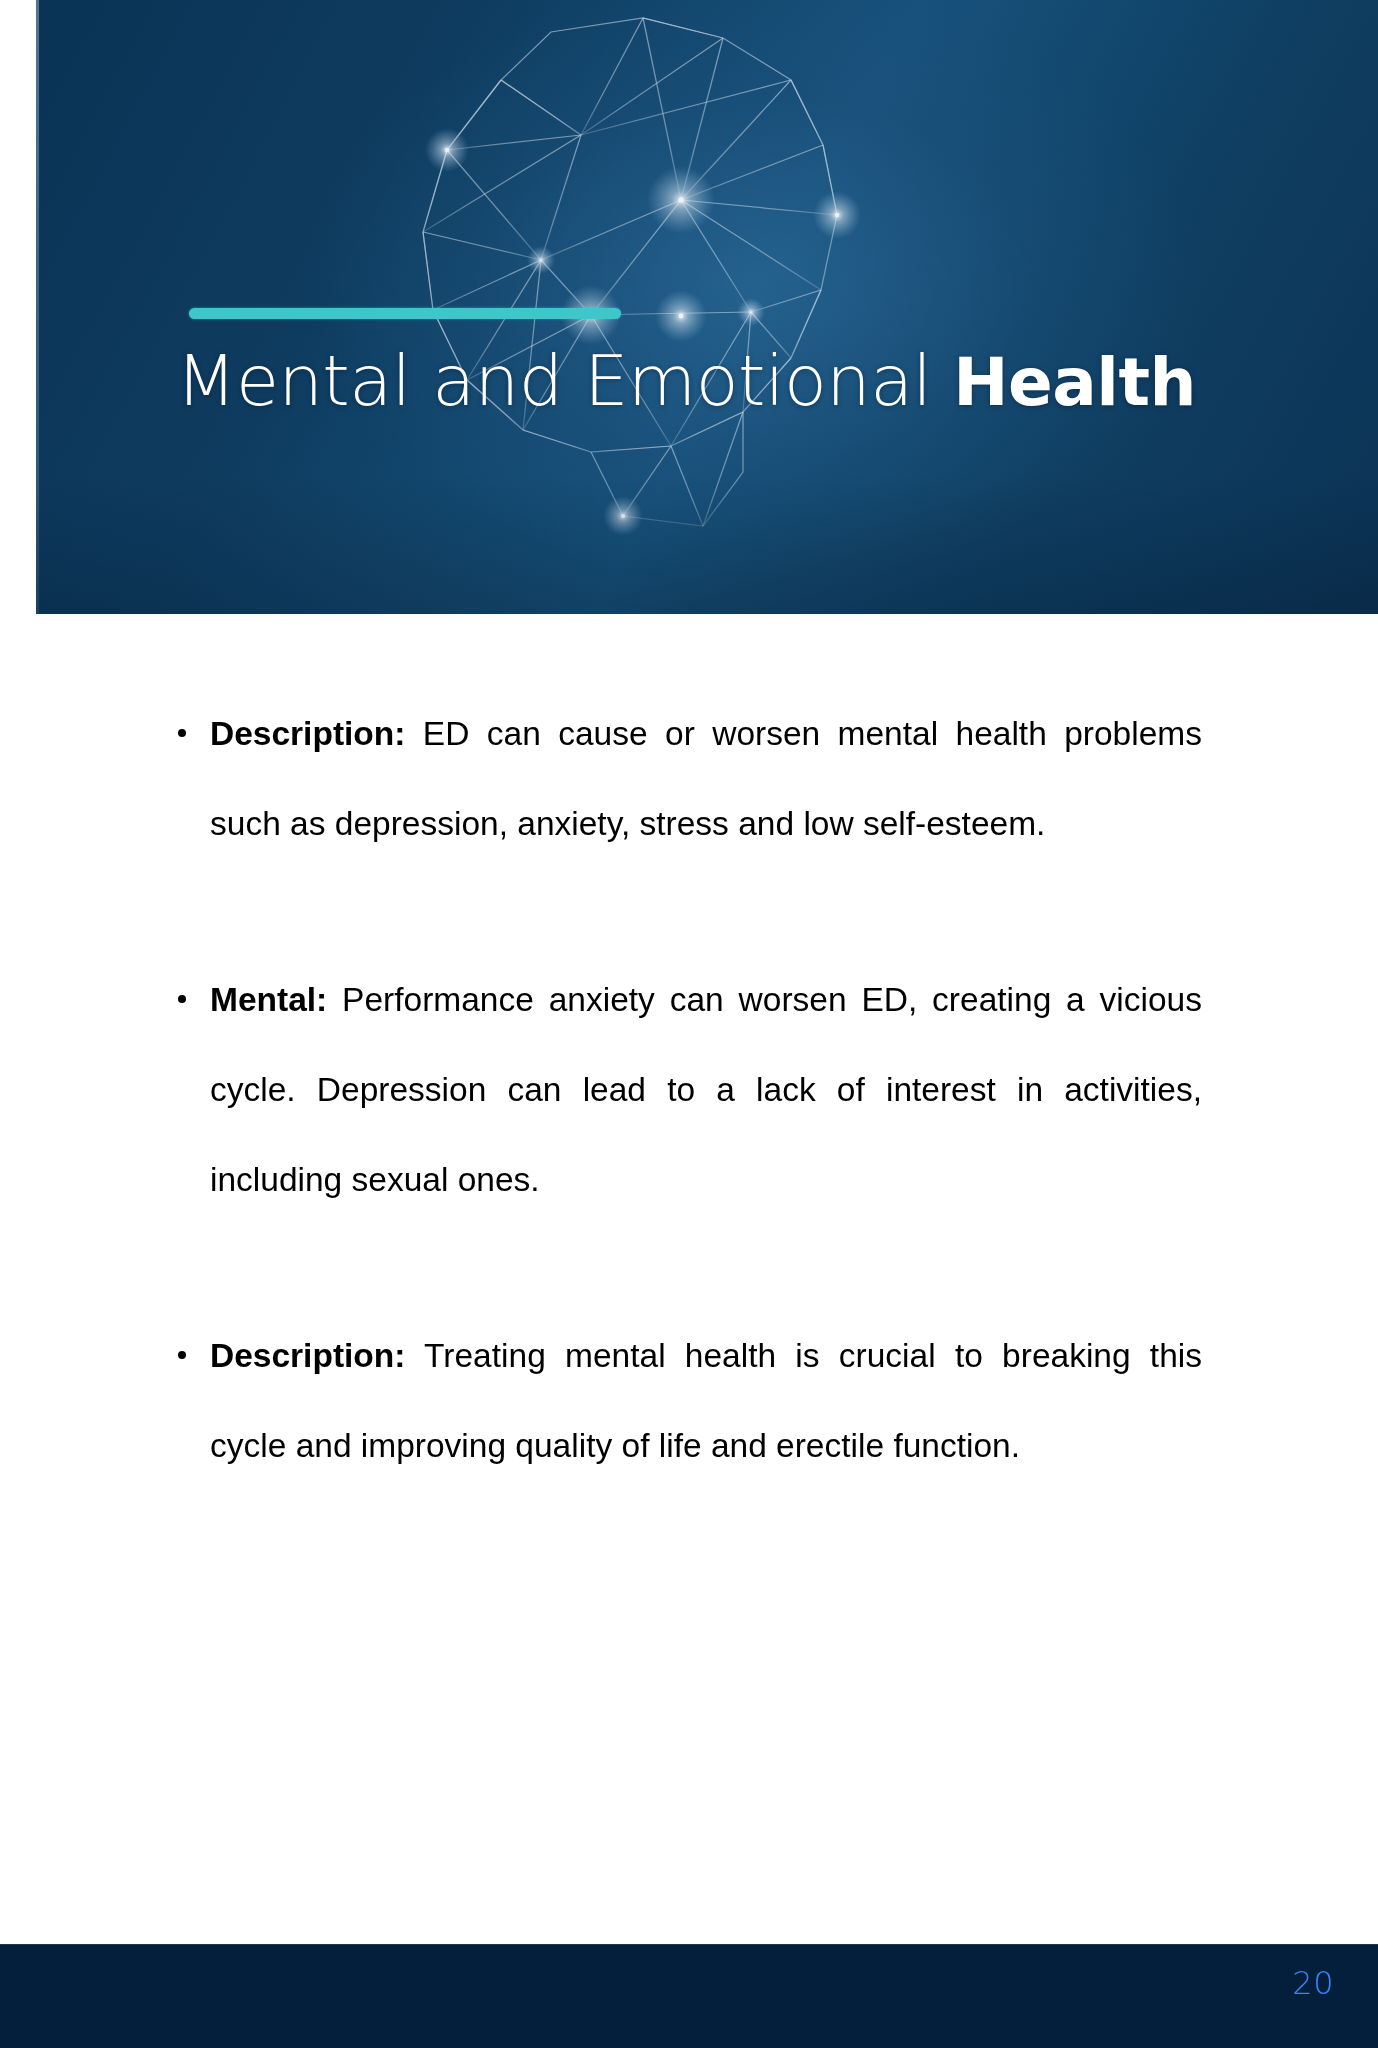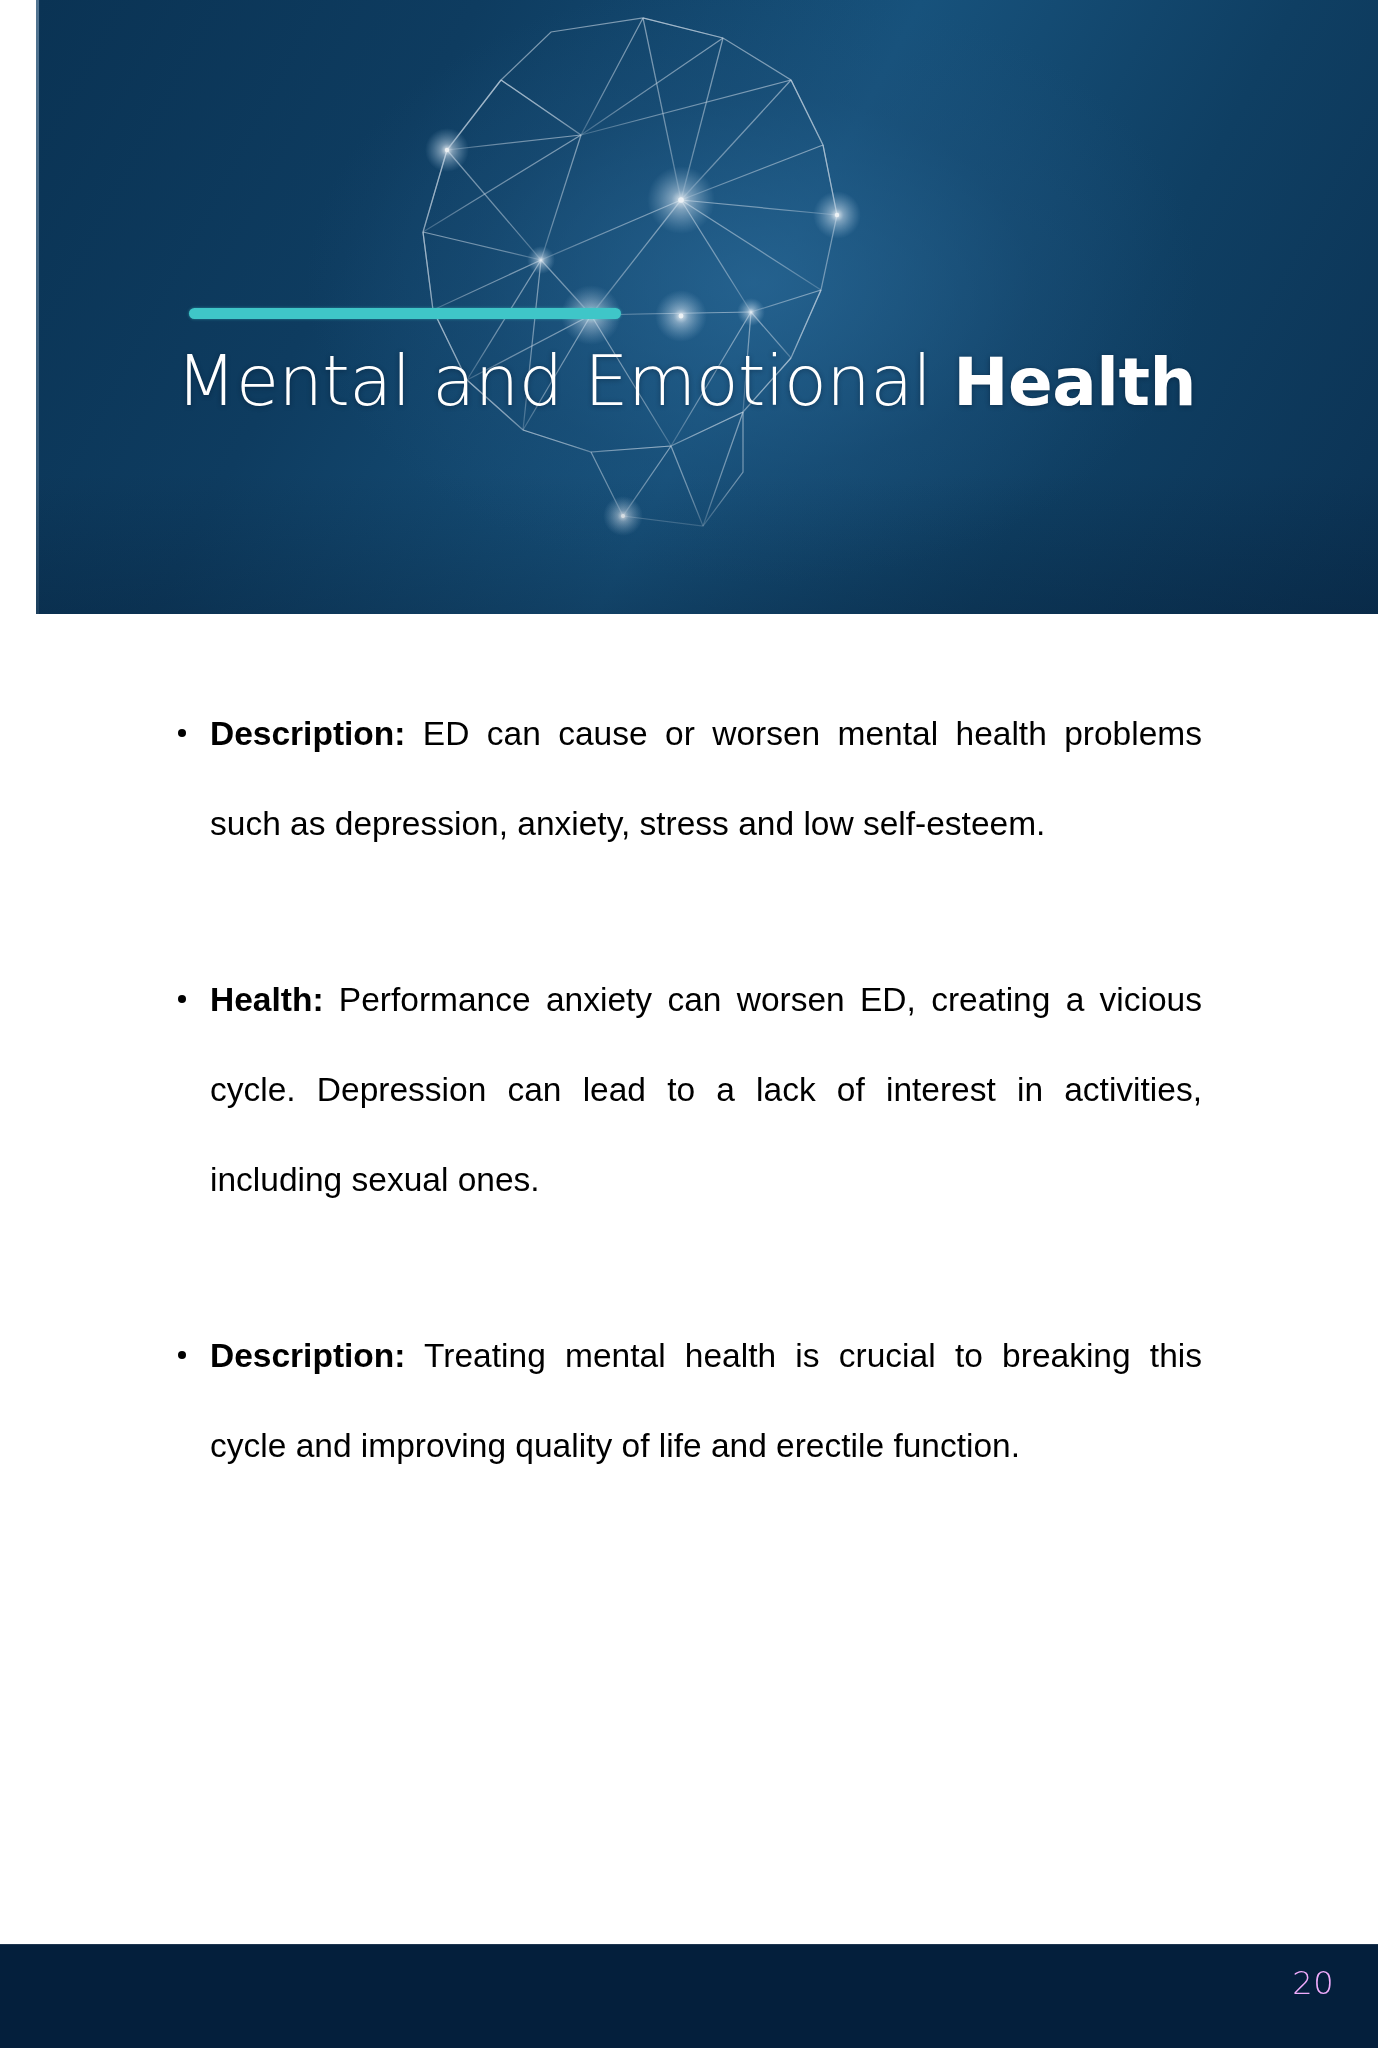--- a/index.html
+++ b/index.html
@@ -116,21 +116,21 @@
     background:#041f3c;
   }
   #footer-bar::before{
     content:"";
     position:absolute; left:0; top:0; width:100%; height:1px;
     background:rgba(255,255,255,0.10);
   }
   #page-number{
     position:absolute;
     right:44px; top:20px;
-    color:#f0abfc;
+    color:#3b82f6;
     font-family:"DejaVu Sans", sans-serif;
     font-weight:300;
     font-size:32px;
     letter-spacing:0.5px;
   }
 </style>
 </head>
 <body>
 
 <div id="header-banner">
@@ -234,21 +234,21 @@
 </div>
 
 <div id="slide-body">
   <div id="bullet-list">
 
     <div class="bullet-item">
       <span class="bullet-dot"></span><span class="bullet-lead">Description:</span><span class="bullet-text"> ED can cause or worsen mental health problems such as depression, anxiety, stress and low self-esteem.</span>
     </div>
 
     <div class="bullet-item">
-      <span class="bullet-dot"></span><span class="bullet-lead">Health:</span><span class="bullet-text"> Performance anxiety can worsen ED, creating a vicious cycle. Depression can lead to a lack of interest in activities, including sexual ones.</span>
+      <span class="bullet-dot"></span><span class="bullet-lead">Mental:</span><span class="bullet-text"> Performance anxiety can worsen ED, creating a vicious cycle. Depression can lead to a lack of interest in activities, including sexual ones.</span>
     </div>
 
     <div class="bullet-item">
       <span class="bullet-dot"></span><span class="bullet-lead">Description:</span><span class="bullet-text"> Treating mental health is crucial to breaking this cycle and improving quality of life and erectile function.</span>
     </div>
 
   </div>
 </div>
 
 <div id="footer-bar">

